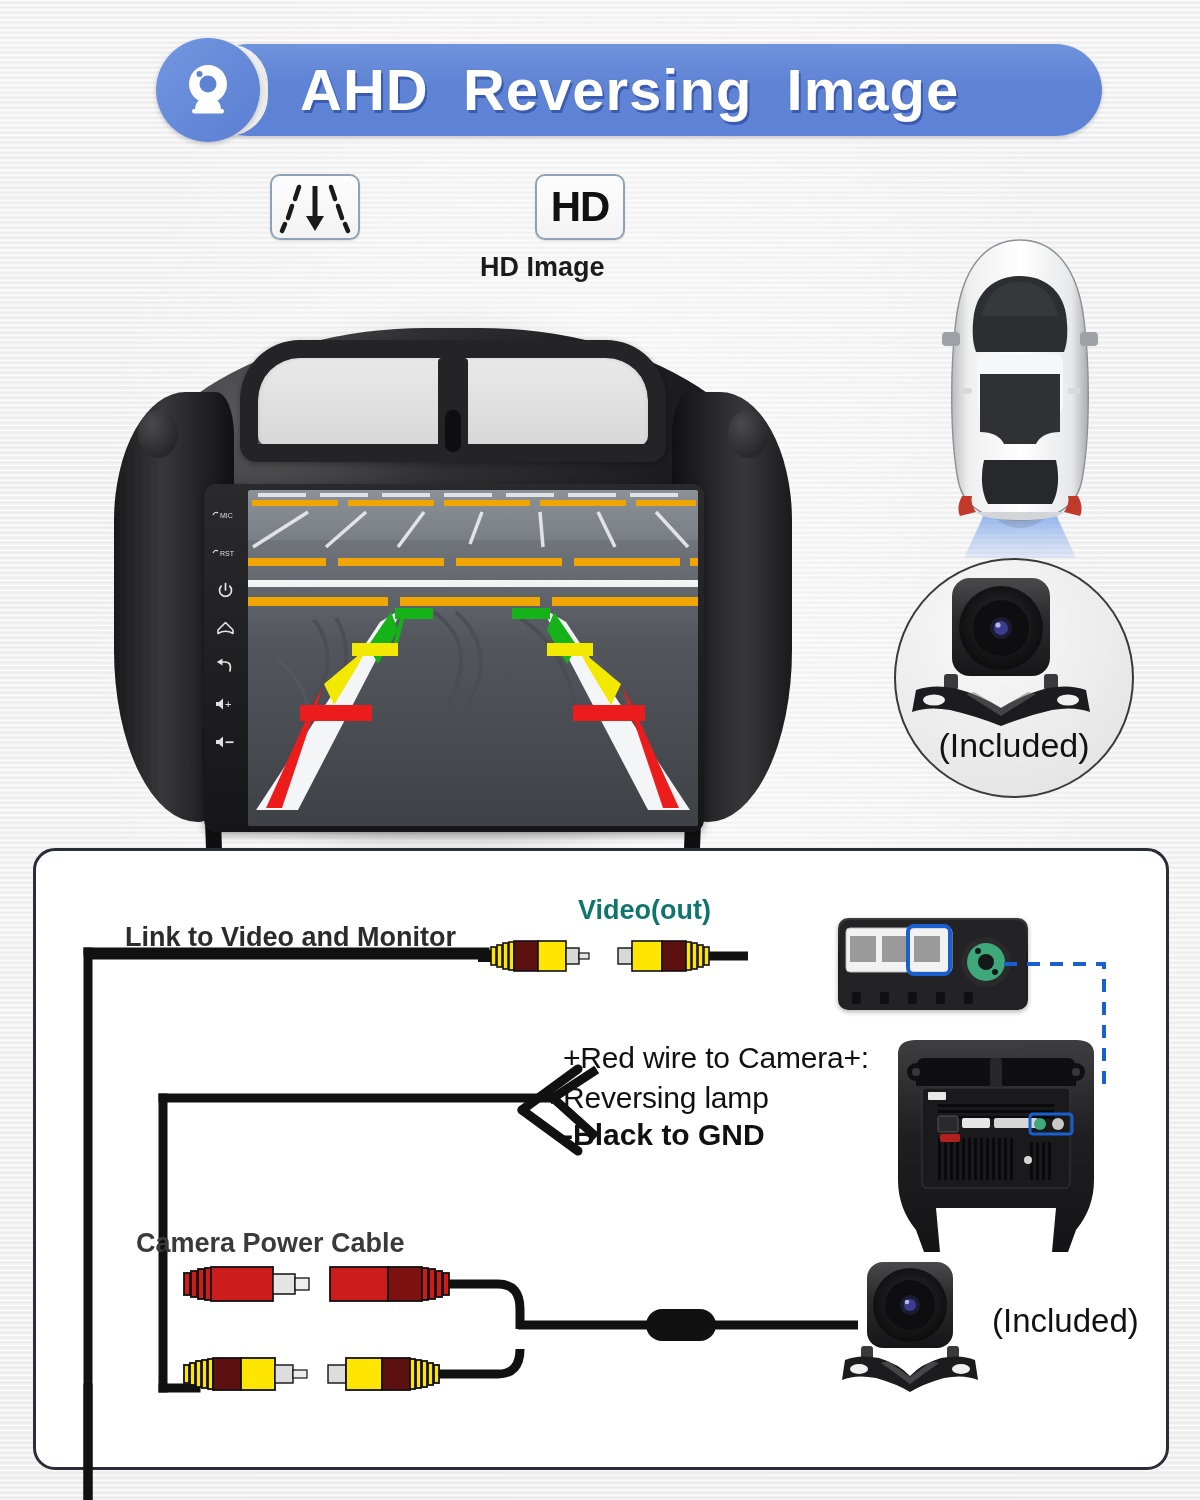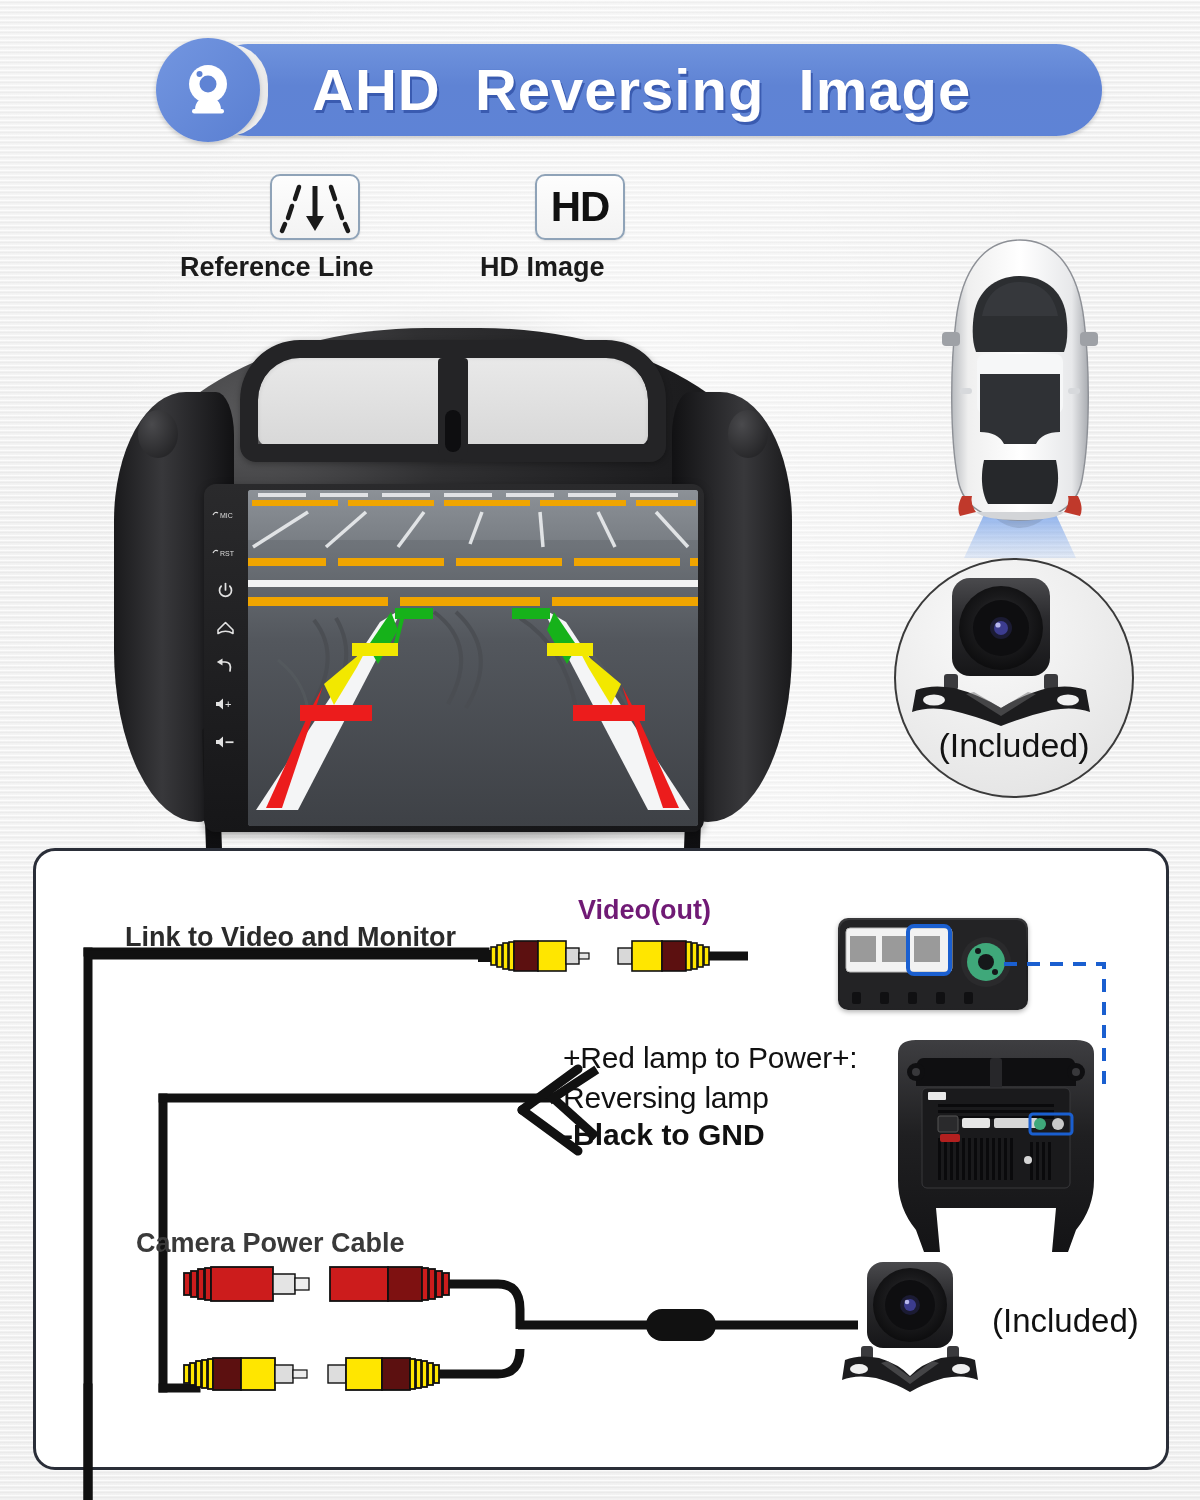--- a/index.html
+++ b/index.html
@@ -46,21 +46,21 @@
     border-radius: 0 40px 40px 0;
   }
   #banner-icon-circle {
     position:absolute; left: 0px; top: 0px; width: 104px; height: 104px;
     border-radius: 50%;
     background: linear-gradient(135deg, #7396e0, #5a7fd2);
     box-shadow: 0 2px 5px rgba(0,0,0,0.2);
     display:flex; align-items:center; justify-content:center;
   }
   #banner-title {
-    position: absolute; left: 156px; top: 16px; width: 800px; height: 72px;
+    position: absolute; left: 144px; top: 16px; width: 800px; height: 72px;
     line-height: 72px;
     font-size: 58px; font-weight: bold; color: #ffffff;
     letter-spacing: 1px;
     text-shadow: 2px 3px 0 #3a5bb0, 0 0 1px #3a5bb0;
     white-space: pre;
   }
 
   
   #features-row { left: 180px; top: 174px; width: 720px; height: 125px; }
   .feature { position: absolute; text-align: left; }
@@ -177,21 +177,21 @@
     left: 33px; top: 848px; width: 1136px; height: 622px;
     background: #ffffff;
     border: 3px solid #2a2e38;
     border-radius: 22px;
     overflow: hidden;
   }
   .wp-label {
     position:absolute; font-weight:bold; color:#2b2b2b; white-space:nowrap;
   }
   #lbl-link { left: 125px; top: 922px; font-size: 27px; font-weight:bold; color:#2b2b2b; }
-  #lbl-video { left: 578px; top: 895px; font-size: 27px; font-weight:bold; color:#701a75; }
+  #lbl-video { left: 578px; top: 895px; font-size: 27px; font-weight:bold; color:#0f766e; }
   #lbl-power { left: 136px; top: 1228px; font-size: 27px; font-weight:bold; color:#3a3a3a; }
   #lbl-redwire { left: 563px; top: 1038px; font-size: 30px; font-weight:500; color:#111;
                  line-height: 1.33; white-space:pre-line; letter-spacing:-0.2px; }
   #lbl-blackgnd { left: 563px; top: 1118px; font-size: 30px; font-weight:700; color:#111; }
   #lbl-included-2 { left: 992px; top: 1302px; font-size: 33px; color:#111; font-weight:500; }
 
   
   #conn-block {
     left: 838px; top: 918px; width: 190px; height: 92px;
     background: linear-gradient(to bottom, #3a3a3c 0%, #1c1c1e 40%, #232325 100%);
@@ -239,21 +239,20 @@
           <line x1="53" y1="7" x2="57" y2="19"></line>
           <line x1="60" y1="26" x2="64" y2="38"></line>
           <line x1="67" y1="44" x2="70" y2="51"></line>
         </g>
         <g fill="#1a1a1a">
           <rect x="34.5" y="6" width="5" height="33"></rect>
           <polygon points="37,51 28,36 46,36"></polygon>
         </g>
       </svg>
     </div>
-    <div class="feature-label">Reference Line</div>
   </div>
 
   <div class="feature" id="feature-1">
     <div class="feature-box">
       <span id="hd-text">HD</span>
     </div>
     <div class="feature-label">HD Image</div>
   </div>
 
 </div>
@@ -745,17 +744,17 @@
     <path d="M0 102 Q14 96 34 100 Q54 106 65 118 Q76 106 96 100 Q116 96 130 102
              L133 122 Q119 116 99 120 Q78 126 65 134 Q52 126 31 120 Q11 116 -3 122 Z" fill="#1c1c1e"></path>
     <ellipse cx="14" cy="111" rx="9" ry="5" fill="#f0f0f0"></ellipse>
     <ellipse cx="116" cy="111" rx="9" ry="5" fill="#f0f0f0"></ellipse>
     <path d="M36 105 L65 126 L94 105 L87 103 L65 119 L43 103 Z" fill="#6d6d70" opacity="0.5"></path>
   </svg>
 </div>
 
 <div class="layer wp-label" id="lbl-link">Link to Video and Monitor</div>
 <div class="layer wp-label" id="lbl-video">Video(out)</div>
-<div class="layer" id="lbl-redwire">+Red lamp to Power+:
+<div class="layer" id="lbl-redwire">+Red wire to Camera+:
 Reversing lamp</div>
 <div class="layer" id="lbl-blackgnd">-Black to GND</div>
 <div class="layer wp-label" id="lbl-power">Camera Power Cable</div>
 <div class="layer" id="lbl-included-2">(Included)</div>
 
 </body></html>

